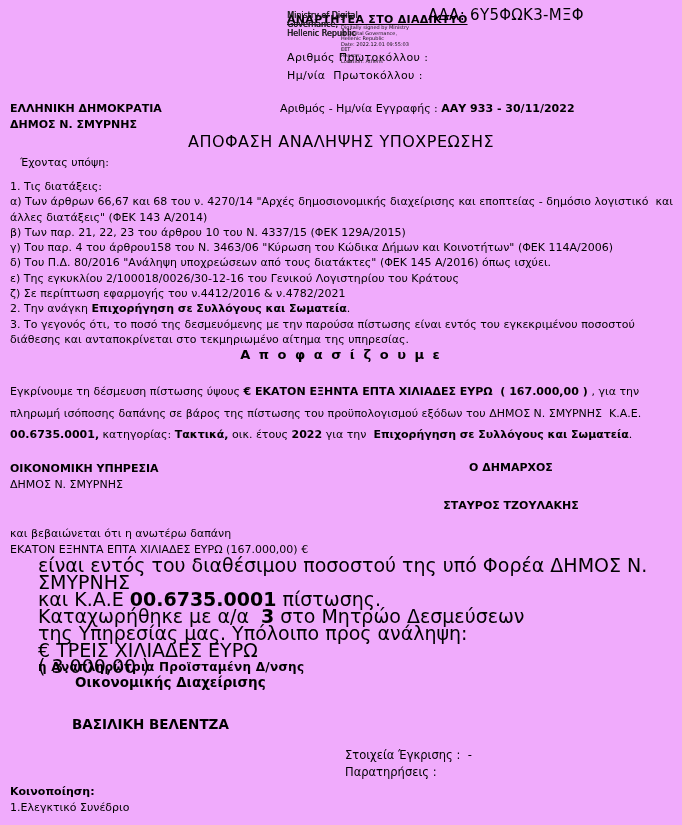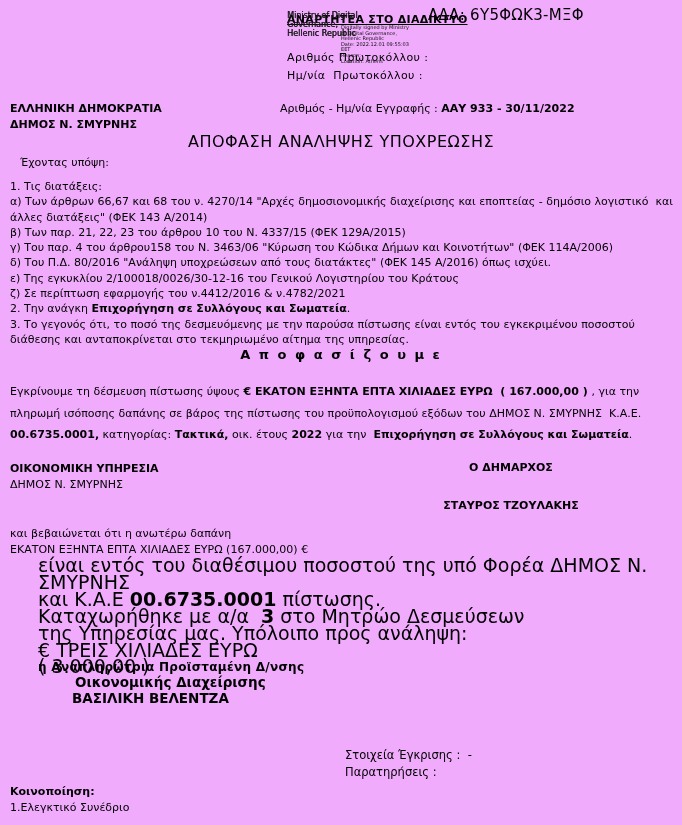--- a/index.html
+++ b/index.html
@@ -41,21 +41,21 @@
 
   
   .verification{position:absolute;left:10px;top:526px;}
   .ver-small{font-size:11px;line-height:15.5px;}
   .ver-large{font-size:19px;line-height:16.9px;margin-left:28px;}
 
   
   .signatory{position:absolute;left:10px;top:660px;font-weight:bold;}
   .sig-role1{margin-left:28px;font-size:12px;letter-spacing:.3px;}
   .sig-role2{margin-left:65px;font-size:13.5px;}
-  .sig-name{margin-left:62px;font-size:13.5px;}
+  .sig-name{margin-left:62px;margin-top:26px;font-size:13.5px;}
 
   
   .approval{position:absolute;left:345px;top:747px;line-height:16.5px;font-size:11.5px;}
 
   
   .footer{position:absolute;left:10px;top:784px;line-height:15.5px;}
 </style>
 </head>
 <body>
 

